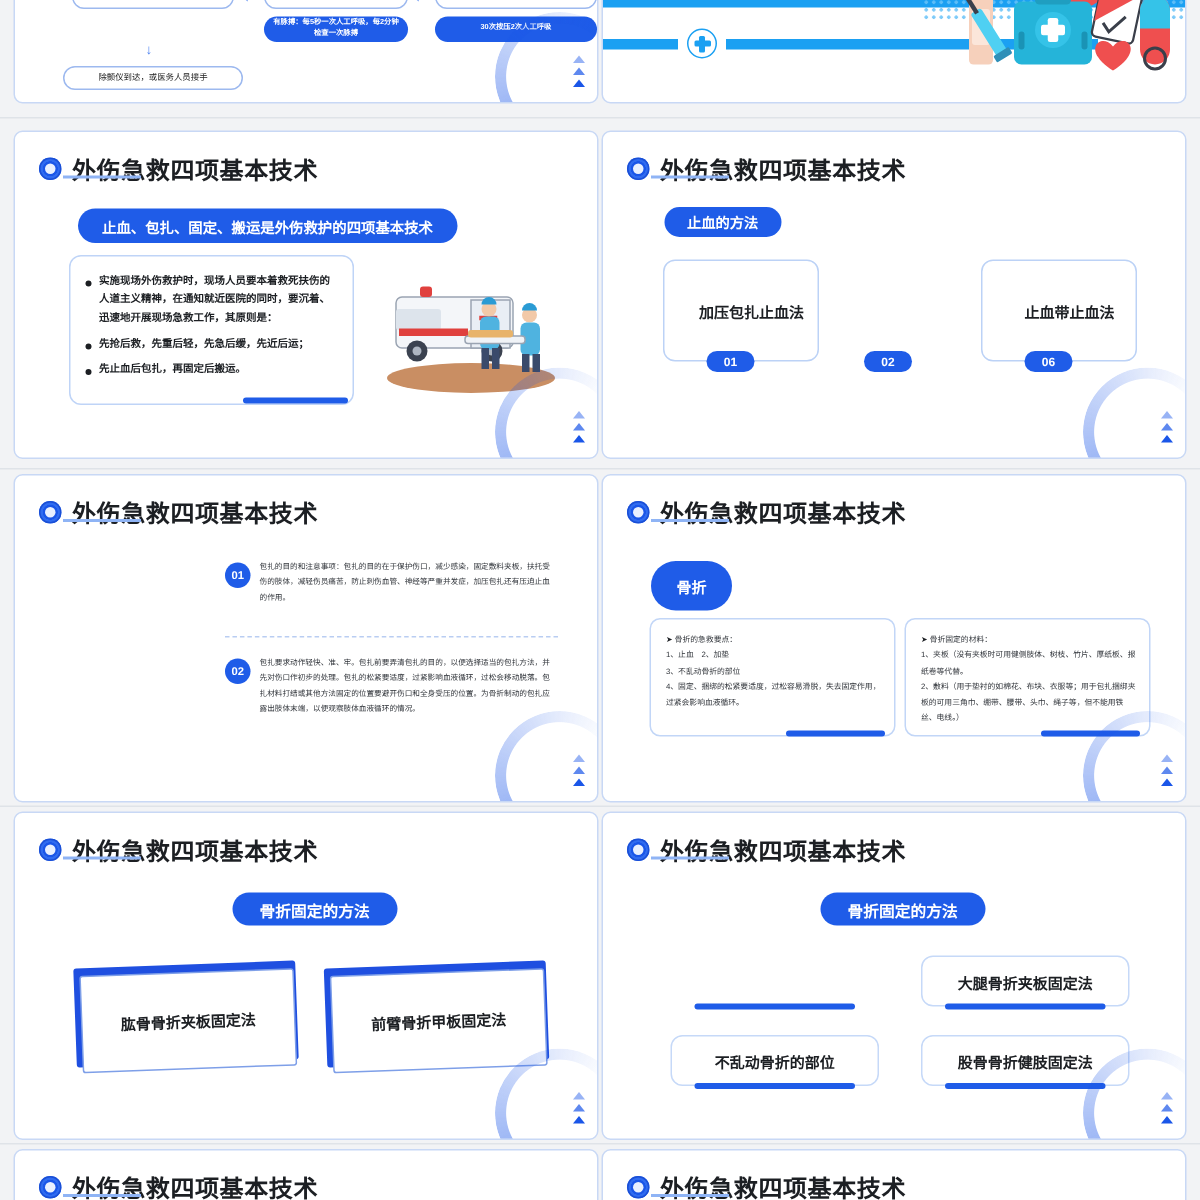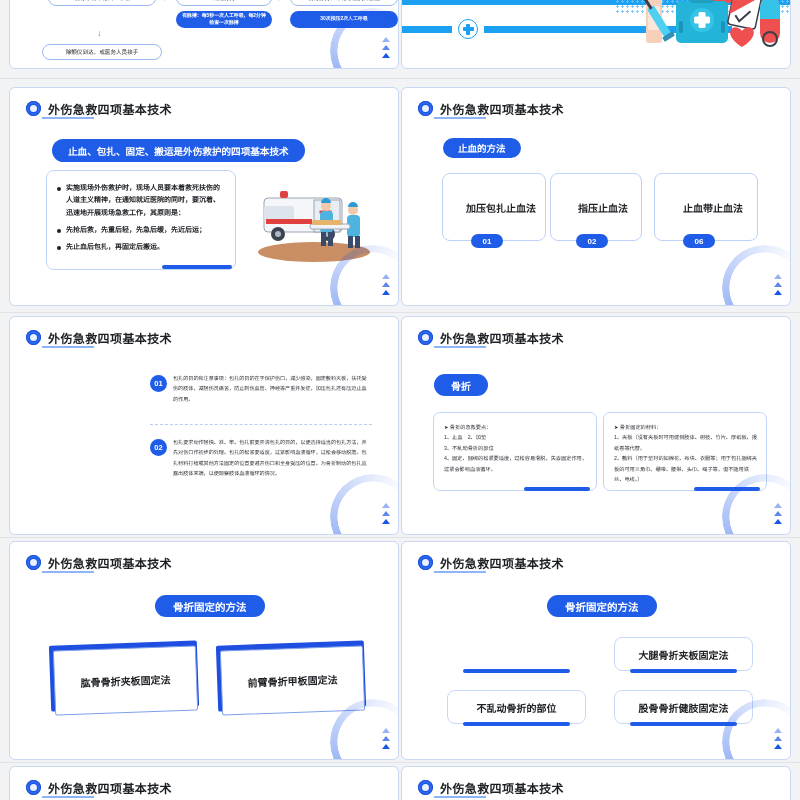--- a/index.html
+++ b/index.html
@@ -33,21 +33,21 @@
     width:15px; height:15px; border-radius:50%;
     background:radial-gradient(circle at 50% 50%, #ffffff 0%, #ffffff 16%, #1a56e8 18%, #1a56e8 46%, #2f6bf0 48%, #2f6bf0 100%);
     box-shadow:0 0 0 1px #1a4fd6 inset;
     position:relative; flex:none;
   }
   .head-badge::after{
     content:""; position:absolute; left:4px; top:4px; width:7px; height:7px;
     border-radius:50%; background:#e9f0ff;
   }
   .head-title {
-    font-size:12px; font-weight:bold; color:#1c1f23; letter-spacing:.4px;
+    font-size:16px; font-weight:bold; color:#1c1f23; letter-spacing:.4px;
     white-space:nowrap;
   }
   .head-rule { position:absolute; left:32px; top:29px; width:52px; height:2px; background:#8fb4f5; }
 
   
   .arc {
     position:absolute; right:-18px; bottom:-26px; width:86px; height:86px;
     border-radius:50%;
     background:conic-gradient(from 160deg, rgba(26,86,232,.85), rgba(26,86,232,.12) 58%, rgba(26,86,232,0) 70%);
     -webkit-mask: radial-gradient(circle, transparent 58%, #000 59%);
@@ -341,21 +341,20 @@
             <span class="head-title">外伤急救四项基本技术</span>
           </div>
           <div class="head-rule"></div>
 
           <div class="pill pill-md" style="position:absolute; left:41px; top:50px;">止血的方法</div>
 
           <div class="m-box" style="left:40px; top:85px; width:104px; height:68px;">加压包扎止血法</div>
           <div class="num-chip" style="left:69px; top:146px;">01</div>
 
           <div.m-box></div.m-box>
-          <div class="m-box" style="left:148px; top:85px; width:92px; height:68px;">指压止血法</div>
           <div class="num-chip" style="left:174px; top:146px;">02</div>
 
           <div class="m-box" style="left:252px; top:85px; width:104px; height:68px;">止血带止血法</div>
           <div class="num-chip" style="left:281px; top:146px;">06</div>
 
           <div class="arc"></div>
           <div class="arrows">
               <i></i>
               <i></i>
               <i></i>
@@ -396,21 +395,21 @@
 
     <div class="cell" style="left:401px; top:316px;">
       <div class="slide">
         <div class="slide-inner">
           <div class="s-head">
             <span class="head-badge"></span>
             <span class="head-title">外伤急救四项基本技术</span>
           </div>
           <div class="head-rule"></div>
 
-          <div class="pill pill-md" style="position:absolute; left:32px; top:57px; height:22px; padding:0 17px; font-size:10px;">骨折</div>
+          <div class="pill pill-md" style="position:absolute; left:32px; top:57px; height:33px; padding:0 17px; font-size:10px;">骨折</div>
 
           <div class="col-card" style="left:31px; top:95px; width:164px; height:79px;">
             <div class="col-txt" style="left:10px; top:9px; width:144px; position:absolute;">
               <div><span class="tri-mark">➤</span>
                 <span>骨折的急救要点：</span></div>
               <div>1、止血　2、加垫</div>
               <div>3、不乱动骨折的部位</div>
               <div>4、固定、捆绑的松紧要适度，过松容易滑脱，失去固定作用，过紧会影响血液循环。</div>
             </div>
           </div>

